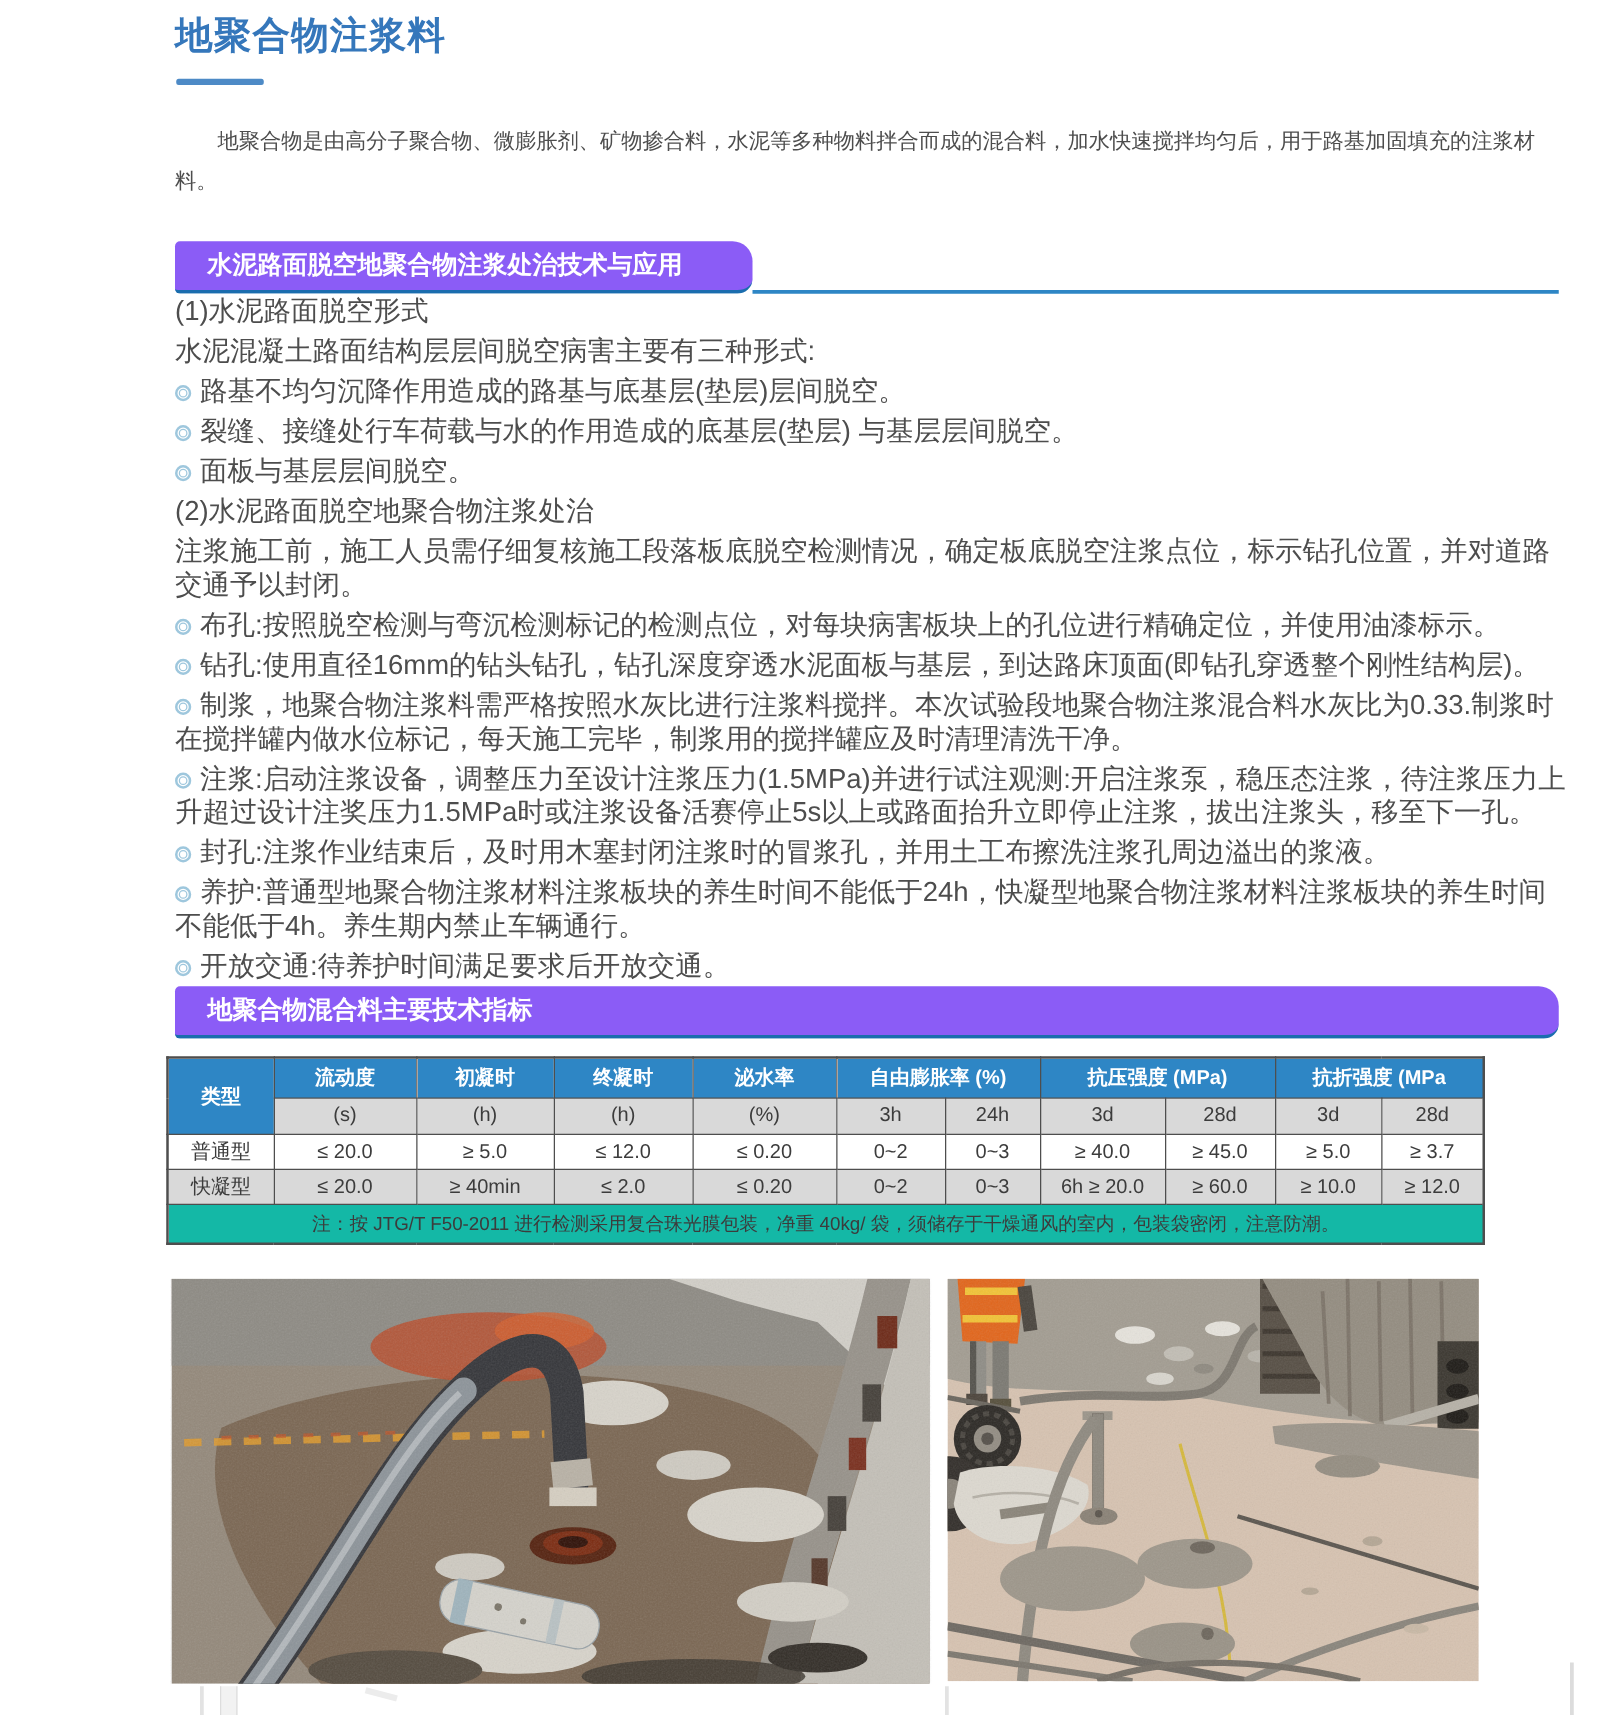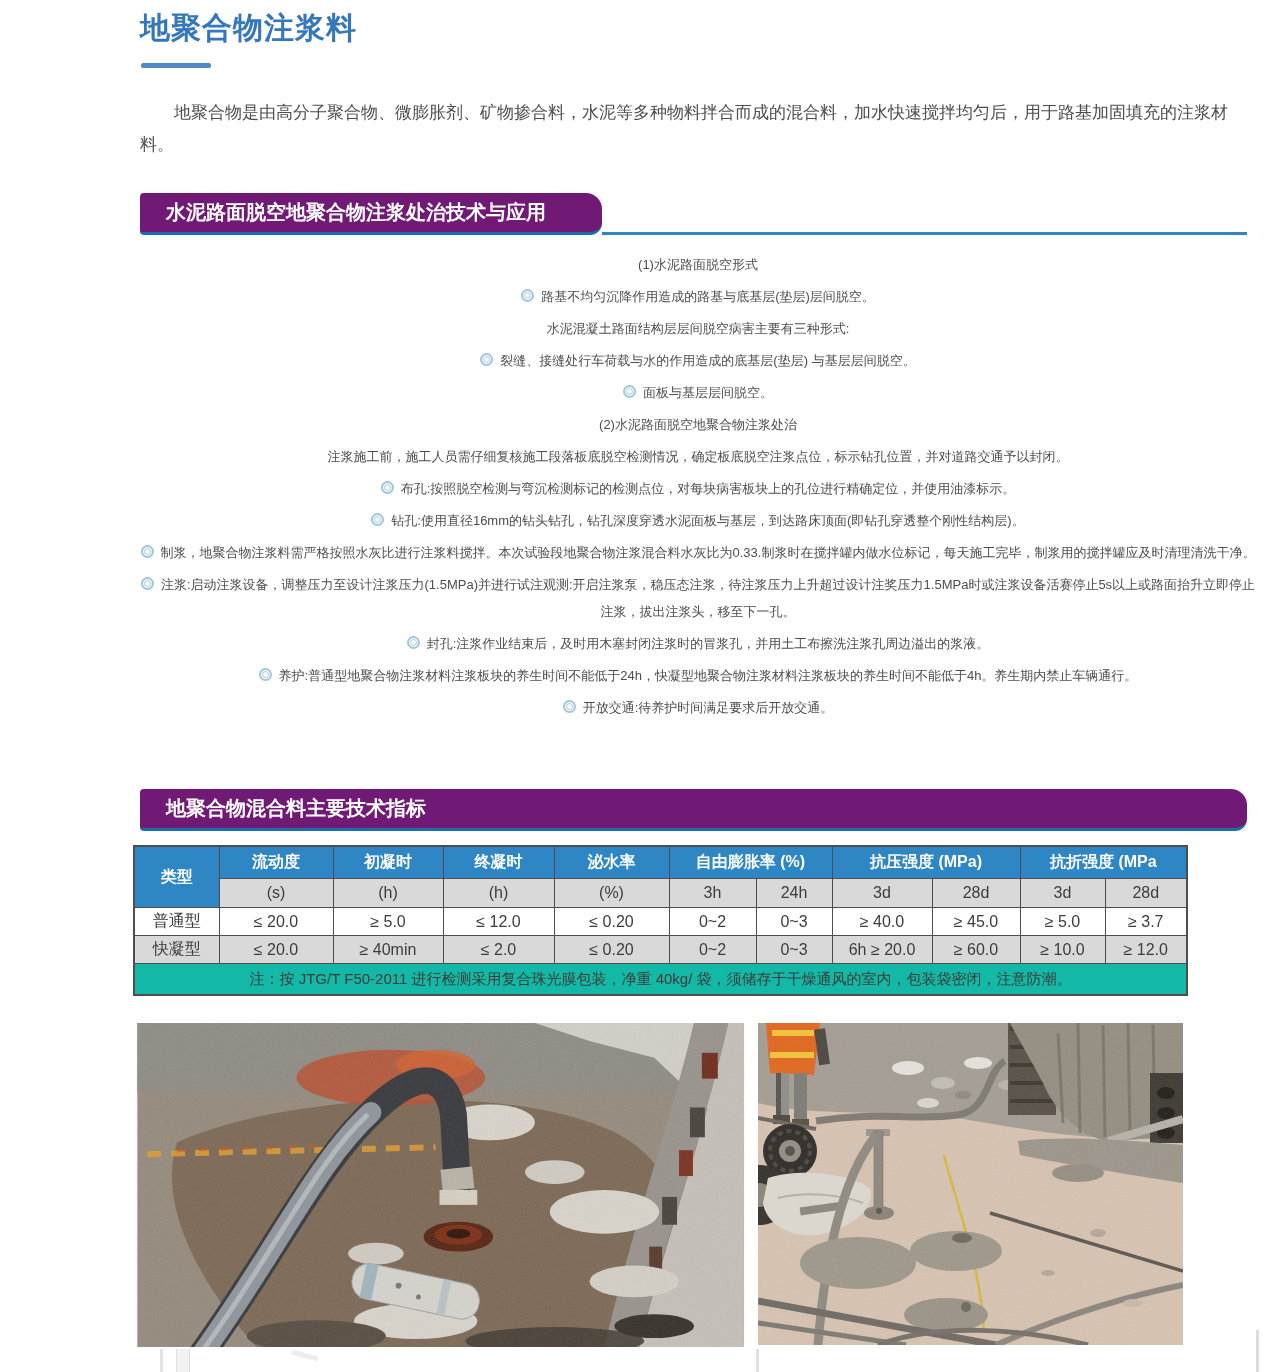--- a/index.html
+++ b/index.html
@@ -15,28 +15,28 @@
   .title-underline{position:absolute;left:141px;top:63px;width:70px;height:5px;background:#4d8ac6;border-radius:2px;}
 
   
   .intro{position:absolute;left:140px;top:97px;width:1112px;margin:0;font-size:17px;line-height:32px;text-indent:2em;}
 
   
   .banner-row{position:absolute;left:140px;width:1107px;height:42px;display:flex;}
   .banner-row.b1{top:193px;}
   .banner-row.b2{top:789px;flex-direction:column;}
   .banner-tab{
-    background:#701a75;border-bottom:3px solid #1a6dae;color:#fff;
+    background:#8b5cf6;border-bottom:3px solid #1a6dae;color:#fff;
     font-size:20px;font-weight:bold;line-height:39px;padding:0 56px 0 26px;
     border-radius:4px 16px 12px 4px;white-space:nowrap;
   }
   .banner-line{flex:1;height:3px;background:#2e86c5;align-self:flex-end;}
 
   
-  .content{position:absolute;left:140px;top:251px;width:1116px;font-size:13px;line-height:27px;text-align:center;}
+  .content{position:absolute;left:140px;top:235px;width:1116px;font-size:22px;line-height:27px;}
   .content p{margin:0 0 5px 0;}
   .ring{
     display:inline-block;width:13px;height:13px;box-sizing:border-box;margin-right:7px;
     border:2px solid #9ec7dd;border-radius:50%;position:relative;vertical-align:-1px;
   }
   .ring::before{content:"";position:absolute;inset:1px;border:1.5px solid #9ec7dd;border-radius:50%;}
 
   
   .spec-wrap{position:absolute;left:133px;top:845px;}
   table.spec{border-collapse:collapse;table-layout:fixed;width:1053px;font-size:16px;color:#3c3c3c;border:2px solid #4e4e4e;}
@@ -68,22 +68,22 @@
 
   <p class="intro">地聚合物是由高分子聚合物、微膨胀剂、矿物掺合料，水泥等多种物料拌合而成的混合料，加水快速搅拌均匀后，用于路基加固填充的注浆材料。</p>
 
   <div class="banner-row b1">
     <div class="banner-tab">水泥路面脱空地聚合物注浆处治技术与应用</div>
     <div class="banner-line"></div>
   </div>
 
   <div class="content">
     <p><span>(1)水泥路面脱空形式</span></p>
+    <p><span>水泥混凝土路面结构层层间脱空病害主要有三种形式:</span></p>
     <p><span class="ring"></span><span>路基不均匀沉降作用造成的路基与底基层(垫层)层间脱空。</span></p>
-    <p><span>水泥混凝土路面结构层层间脱空病害主要有三种形式:</span></p>
     <p><span class="ring"></span><span>裂缝、接缝处行车荷载与水的作用造成的底基层(垫层) 与基层层间脱空。</span></p>
     <p><span class="ring"></span><span>面板与基层层间脱空。</span></p>
     <p><span>(2)水泥路面脱空地聚合物注浆处治</span></p>
     <p><span>注浆施工前，施工人员需仔细复核施工段落板底脱空检测情况，确定板底脱空注浆点位，标示钻孔位置，并对道路交通予以封闭。</span></p>
     <p><span class="ring"></span><span>布孔:按照脱空检测与弯沉检测标记的检测点位，对每块病害板块上的孔位进行精确定位，并使用油漆标示。</span></p>
     <p><span class="ring"></span><span>钻孔:使用直径16mm的钻头钻孔，钻孔深度穿透水泥面板与基层，到达路床顶面(即钻孔穿透整个刚性结构层)。</span></p>
     <p><span class="ring"></span><span>制浆，地聚合物注浆料需严格按照水灰比进行注浆料搅拌。本次试验段地聚合物注浆混合料水灰比为0.33.制浆时在搅拌罐内做水位标记，每天施工完毕，制浆用的搅拌罐应及时清理清洗干净。</span></p>
     <p><span class="ring"></span><span>注浆:启动注浆设备，调整压力至设计注浆压力(1.5MPa)并进行试注观测:开启注浆泵，稳压态注浆，待注浆压力上升超过设计注奖压力1.5MPa时或注浆设备活赛停止5s以上或路面抬升立即停止注浆，拔出注浆头，移至下一孔。</span></p>
     <p><span class="ring"></span><span>封孔:注浆作业结束后，及时用木塞封闭注浆时的冒浆孔，并用土工布擦洗注浆孔周边溢出的浆液。</span></p>
     <p><span class="ring"></span><span>养护:普通型地聚合物注浆材料注浆板块的养生时间不能低于24h，快凝型地聚合物注浆材料注浆板块的养生时间不能低于4h。养生期内禁止车辆通行。</span></p>

